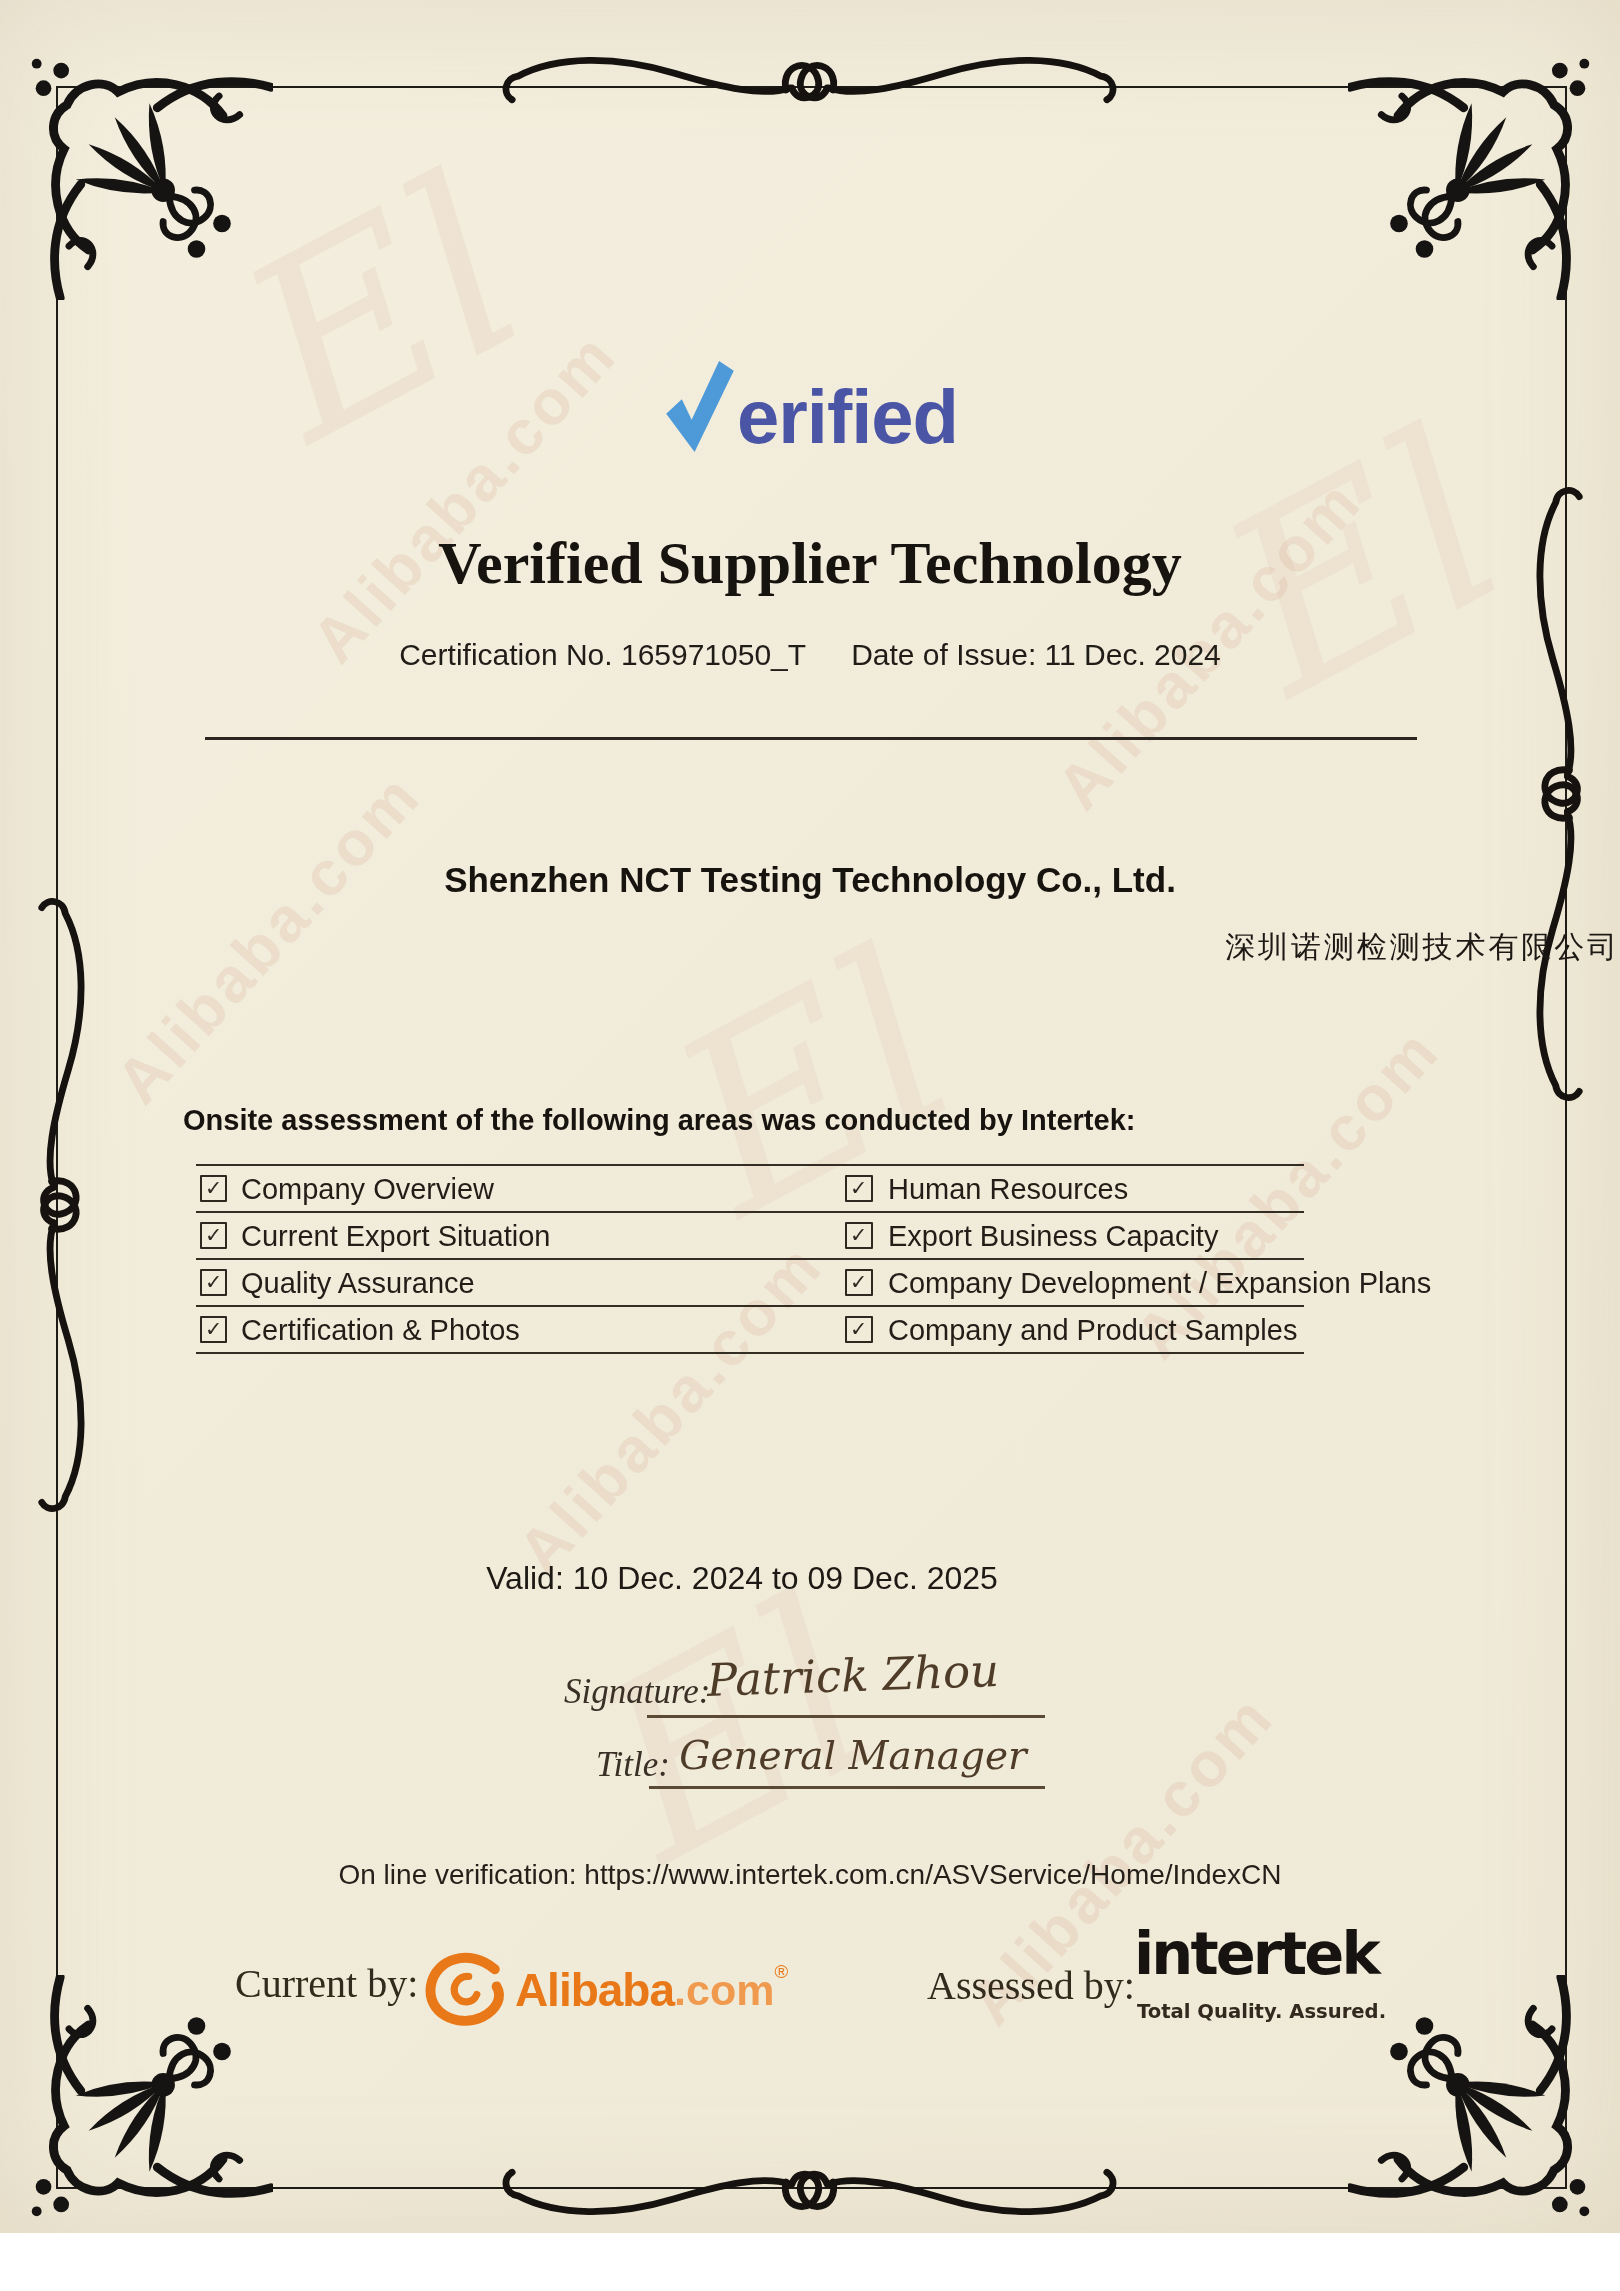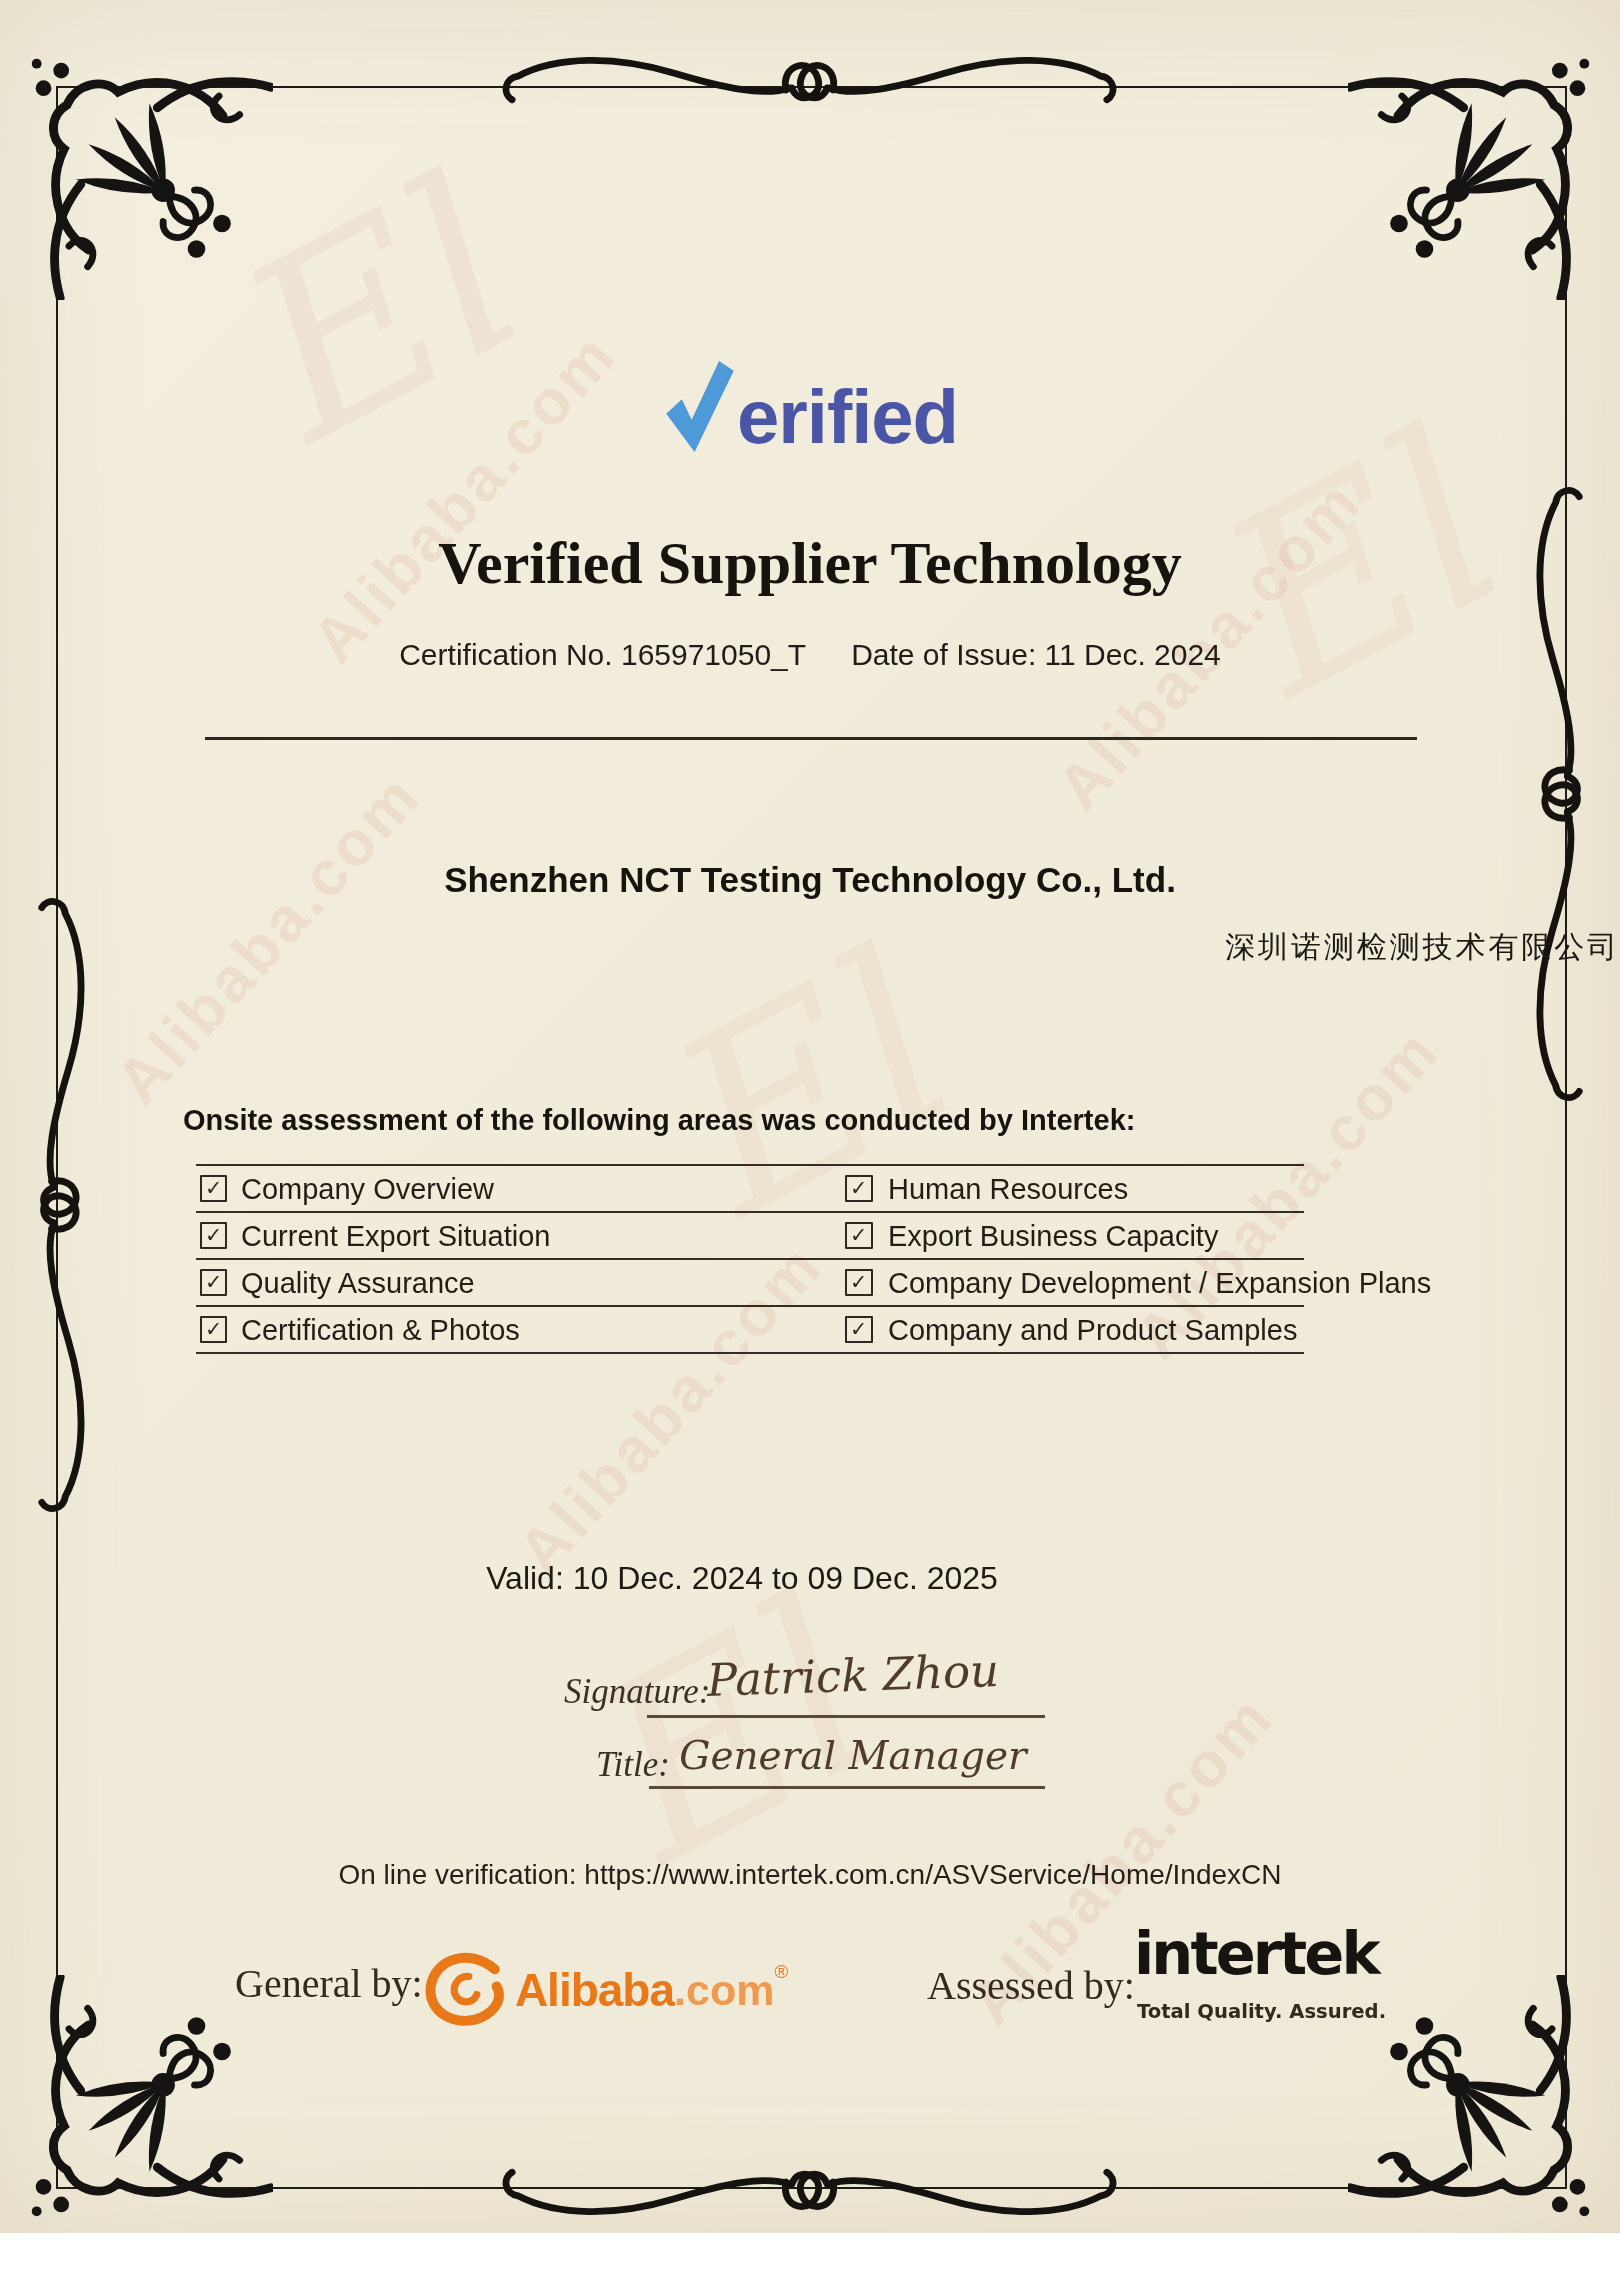--- a/index.html
+++ b/index.html
@@ -197,21 +197,21 @@
       <div class="sig-label" style="left:564px;top:1672px;">Signature:</div>
       <div class="handwrite" style="left:657px;top:1649px;width:392px;font-size:45px;transform:rotate(-2deg);">Patrick Zhou</div>
       <div class="sig-line" style="left:647px;top:1715px;width:398px;"></div>
 
       <div class="sig-label" style="left:596px;top:1745px;">Title:</div>
       <div class="handwrite" style="left:657px;top:1733px;width:392px;font-size:39px;">General Manager</div>
       <div class="sig-line" style="left:649px;top:1786px;width:396px;"></div>
 
       <div class="verify-line">On line verification: https://www.intertek.com.cn/ASVService/Home/IndexCN</div>
 
-      <div class="issuer-label" style="left:235px;top:1960px;">General by:</div>
+      <div class="issuer-label" style="left:235px;top:1960px;">Current by:</div>
 
       <div class="alibaba-block">
         <svg width="90" height="82" viewBox="0 0 100 90" style="margin-right:3.9px;">
           <g stroke="#e87818" fill="none" stroke-linecap="round">
             <path d="M82,22 C54,-2 16,10 11,40 C6,70 40,88 68,75 C84,67 91,53 84,41" stroke-width="11"></path>
             <path d="M53,30 C41,29 33,42 39,52 C45,61 58,60 62,50" stroke-width="8"></path>
           </g>
         </svg>
         <span class="alibaba-name">Alibaba</span>
           <span class="alibaba-tld">.com</span>

